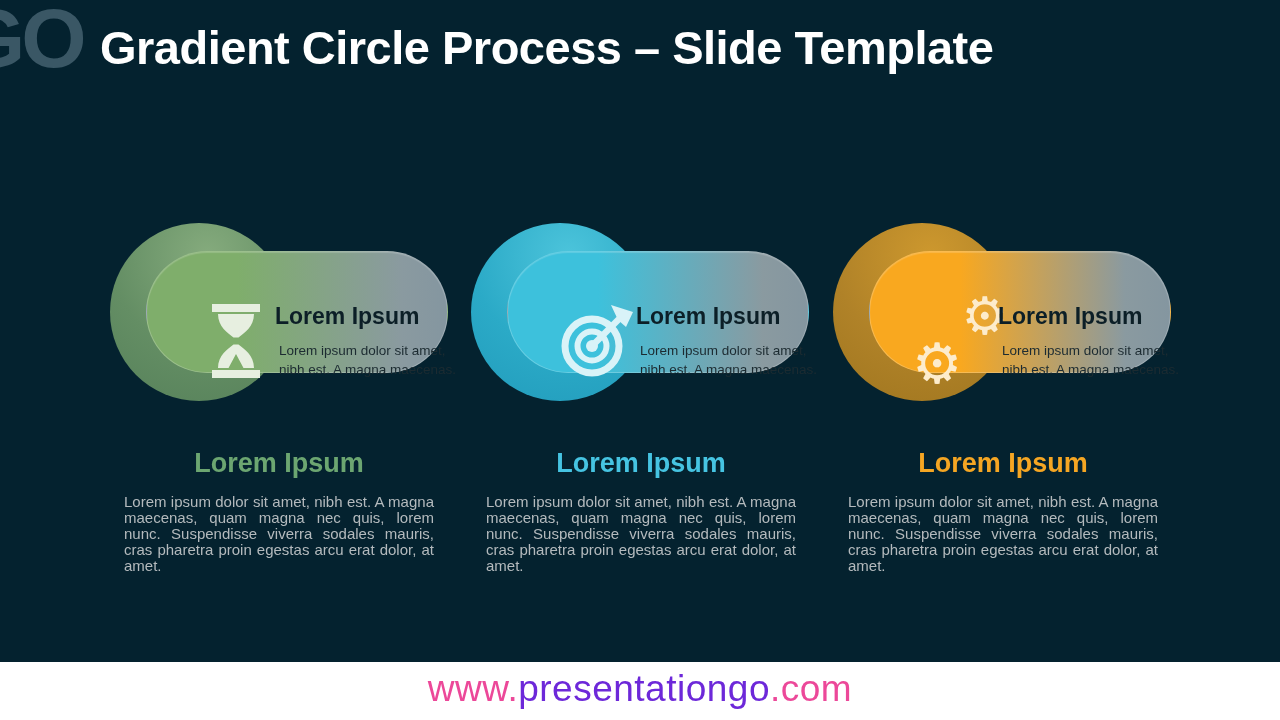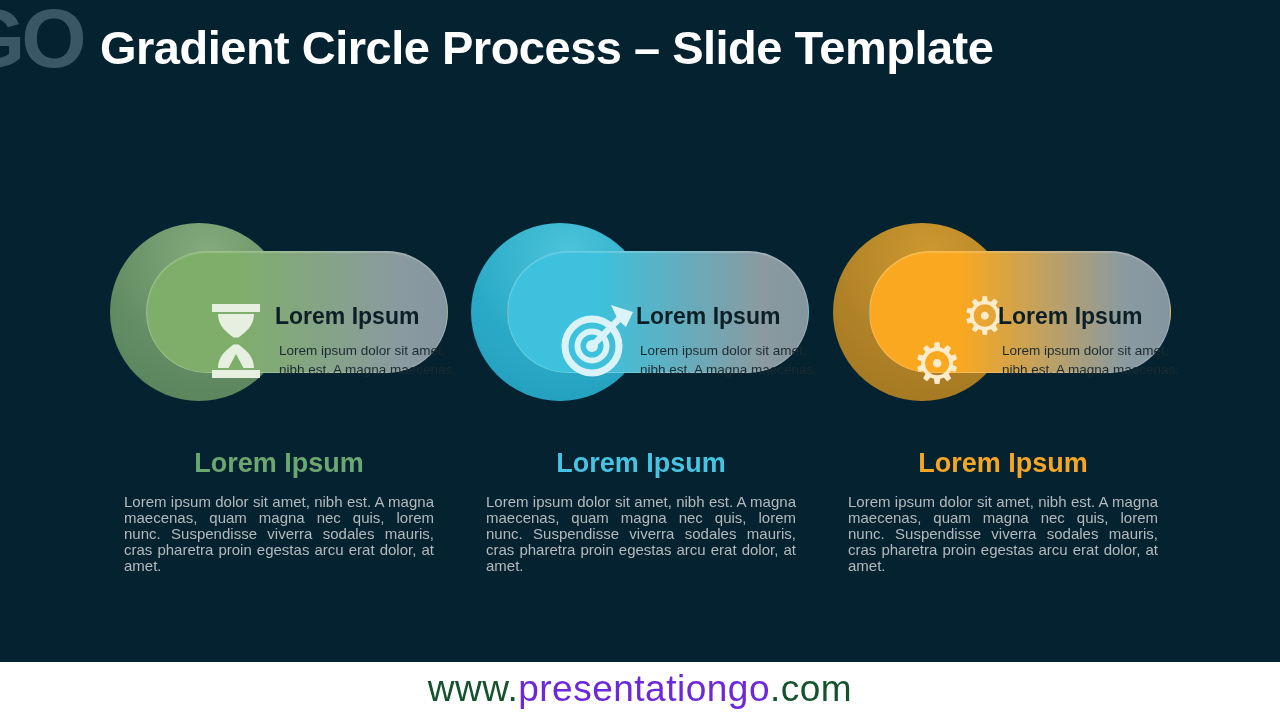--- a/index.html
+++ b/index.html
@@ -89,21 +89,21 @@
   }
 
   
   .footer {
     position:absolute; left:0; top:662px; width:1280px; height:58px;
     background:#ffffff;
     display:flex; align-items:center; justify-content:center;
     padding-bottom:4px;
   }
   .footer-url { font-size:37px; font-weight:300; letter-spacing:0.5px; }
-  .url-muted  { color:#14532d;margin-top:46px; }
+  .url-muted  { color:#ec4899;margin-top:46px; }
   .url-domain { color:#6d28d9; }
 
   svg { display:block; }
 </style>
 </head>
 <body>
 
 <div class="slide">
 
   <div class="logo">GO</div>

